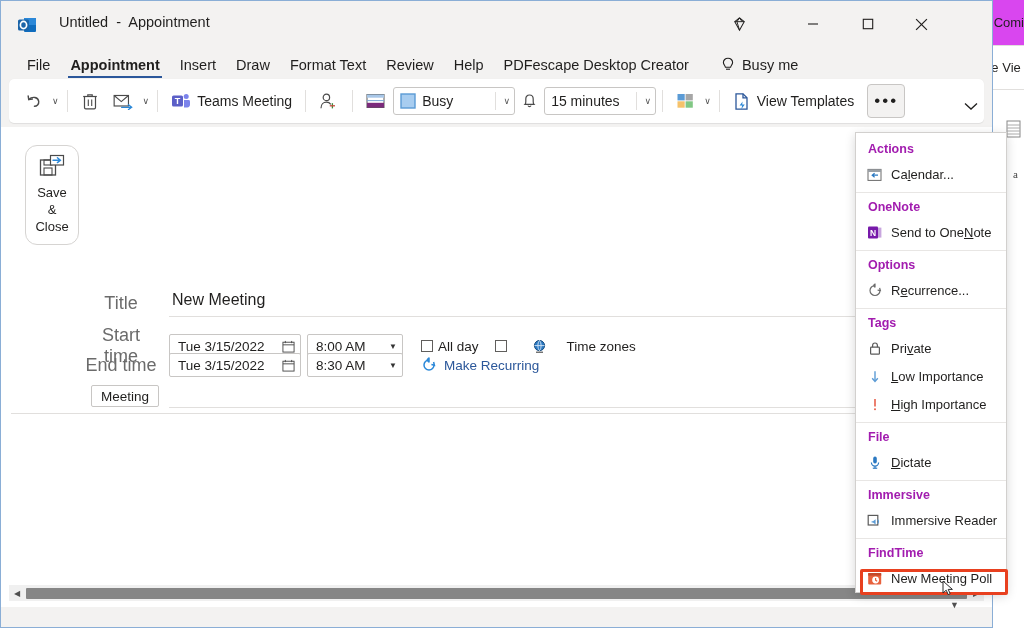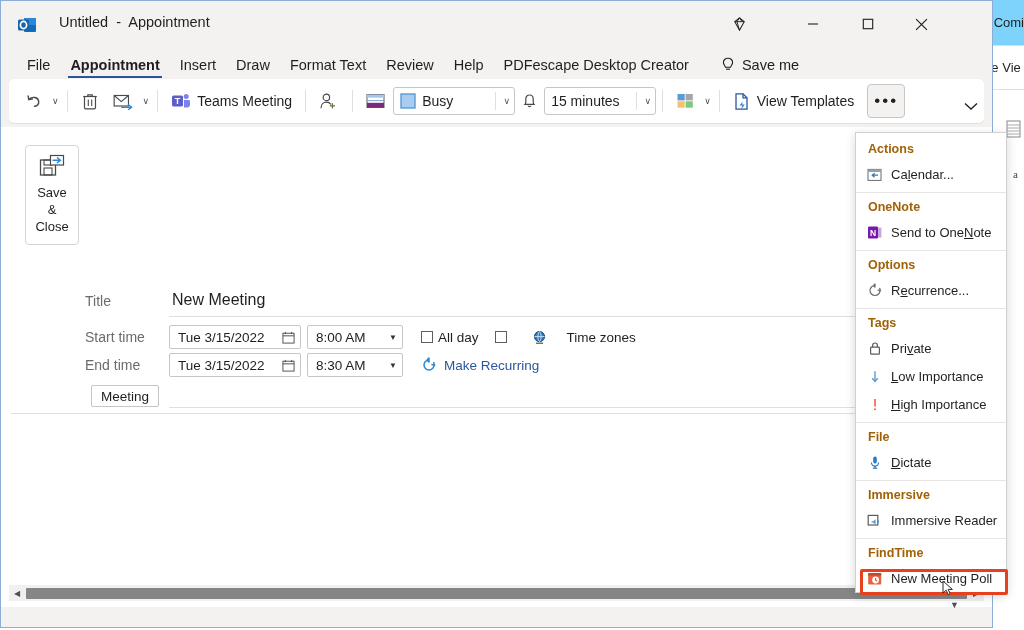--- a/index.html
+++ b/index.html
@@ -10,21 +10,21 @@
     overflow: hidden;
   }
 
   
   #bg-window {
     position: absolute; left: 0; top: 0; width: 1024px; height: 630px;
     background: #ffffff;
   }
   .bg-strip-top {
     position: absolute; left: 972px; top: 0; width: 52px; height: 46px;
-    background: #7dd3fc; border-bottom: 1px solid #e1dfdd;
+    background: #d946ef; border-bottom: 1px solid #e1dfdd;
     display: flex; align-items: center; gap: 12px; padding-left: 4px;
   }
   .bg-strip-top .lbl { font-size: 13px; color: #201f1e; white-space: nowrap; }
   .bg-strip-mid {
     position: absolute; left: 972px; top: 46px; width: 52px; height: 44px;
     background: #ffffff; border-bottom: 1px solid #e1dfdd;
     display: flex; align-items: center; padding-left: 2px;
   }
   .bg-strip-mid .lbl { font-size: 13px; color: #201f1e; white-space: nowrap; }
   .bg-grid-icon {
@@ -130,33 +130,33 @@
   }
 
   
   #formbody {
     position: relative; width: 991px; height: 480px;
     background: #ffffff; margin-top: 4px;
   }
   #saveclose {
     position: absolute; left: 24px; top: 18px;
     width: 54px; height: 100px;
-    border: 1px solid #d6d4d2; border-radius: 4px;
+    border: 1px solid #d6d4d2; border-radius: 12px;
     background: #fff;
     display: flex; flex-direction: column; align-items: center;
     padding-top: 8px;
   }
   #saveclose .sc-label {
     font-size: 13px; color: #201f1e; line-height: 17px; text-align: center;
     margin-top: 4px;
   }
 
   .fieldrow { position: absolute; display: flex; align-items: center; }
   .flabel {
-    font-size: 14px; color: #6b6b6b; text-align: left;
+    font-size: 18px; color: #6b6b6b; text-align: center;
     width: 84px; padding-right: 12px;
   }
   #title-input-line {
     position: absolute; left: 168px; top: 164px; width: 700px;
     border-bottom: 1px solid #e1dfdd; height: 26px;
   }
   #title-value {
     font-size: 16px; color: #201f1e; padding-left: 3px;
   }
   .date-box {
@@ -209,21 +209,21 @@
   
   #overflow-menu {
     position: absolute; left: 855px; top: 132px;
     width: 152px; background: #ffffff;
     border: 1px solid #d2d0ce;
     box-shadow: 0 3px 10px rgba(0,0,0,0.16);
     padding: 2px 0 0 0;
     z-index: 40;
   }
   .mgroup-head {
-    font-size: 12.5px; font-weight: bold; color: #a16207;
+    font-size: 12.5px; font-weight: bold; color: #a21caf;
     padding: 7px 0 4px 12px;
   }
   .mitem {
     height: 28px; display: flex; align-items: center; gap: 8px;
     padding-left: 10px; font-size: 13px; color: #201f1e;
   }
   .mitem .mico {
     width: 17px; height: 17px; display: flex; align-items: center;
     justify-content: center; flex-shrink: 0;
   }
@@ -315,21 +315,21 @@
     <div class="tab">Draw</div>
     <div class="tab">Format Text</div>
     <div class="tab">Review</div>
     <div class="tab">Help</div>
     <div class="tab">PDFescape Desktop Creator</div>
     <div id="tellme">
       <svg width="14" height="16" viewBox="0 0 14 16">
         <path d="M7 1.2 C4.2 1.2 2.4 3.2 2.4 5.5 C2.4 7.4 4 8.6 4.4 10.2 h5.2 C10 8.6 11.6 7.4 11.6 5.5 C11.6 3.2 9.8 1.2 7 1.2 Z" fill="none" stroke="#201f1e" stroke-width="1.1"></path>
         <line x1="5" y1="12.2" x2="9" y2="12.2" stroke="#201f1e" stroke-width="1.1"></line>
       </svg>
-      <span>Save me</span>
+      <span>Busy me</span>
     </div>
   </div>
 
   <div id="ribbon">
     <div class="rb-item">
       <svg width="19" height="19" viewBox="0 0 20 20">
         <path d="M5 8 C9 4 15 5.5 15.5 10 C15.8 13 13.5 15 11 15" fill="none" stroke="#4a4a4a" stroke-width="1.5" stroke-linecap="round"></path>
         <path d="M5 8 L4.4 4.2 M5 8 L8.8 7.4" fill="none" stroke="#4a4a4a" stroke-width="1.5" stroke-linecap="round"></path>
       </svg>
     </div>

